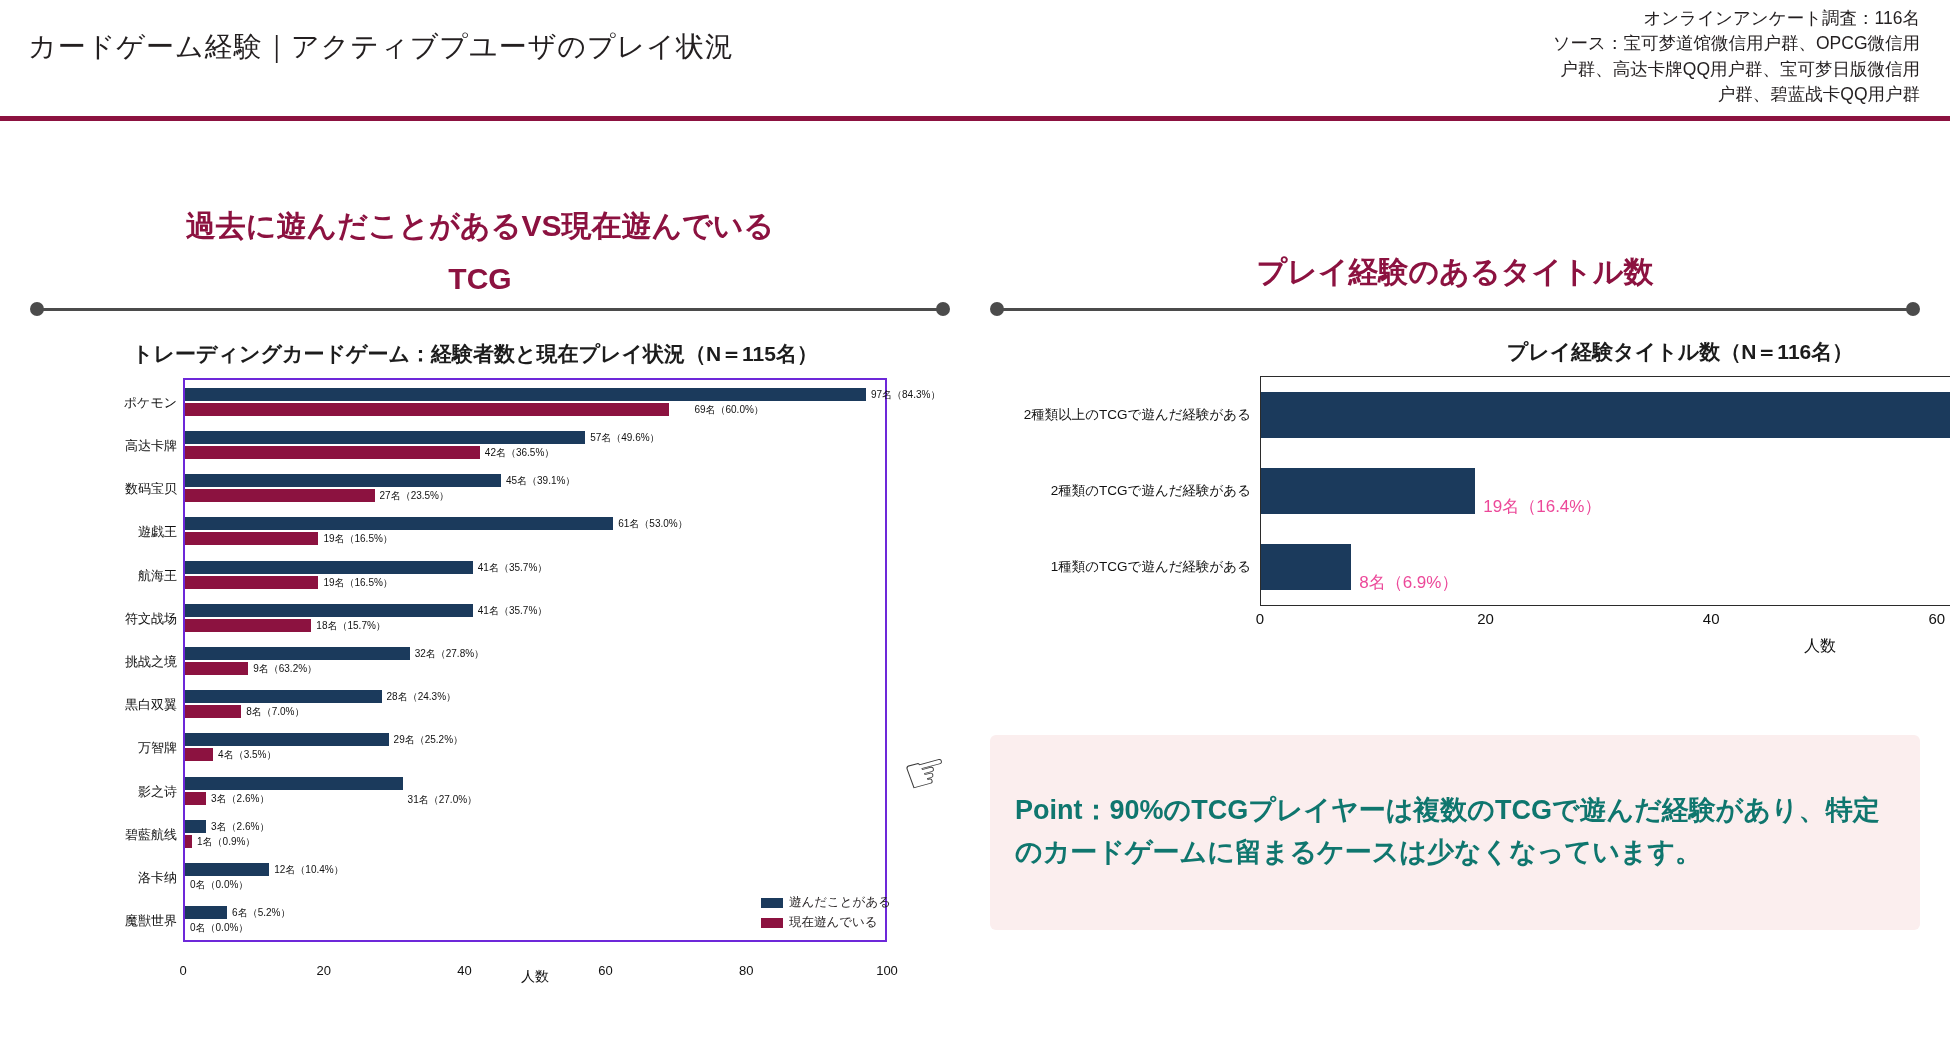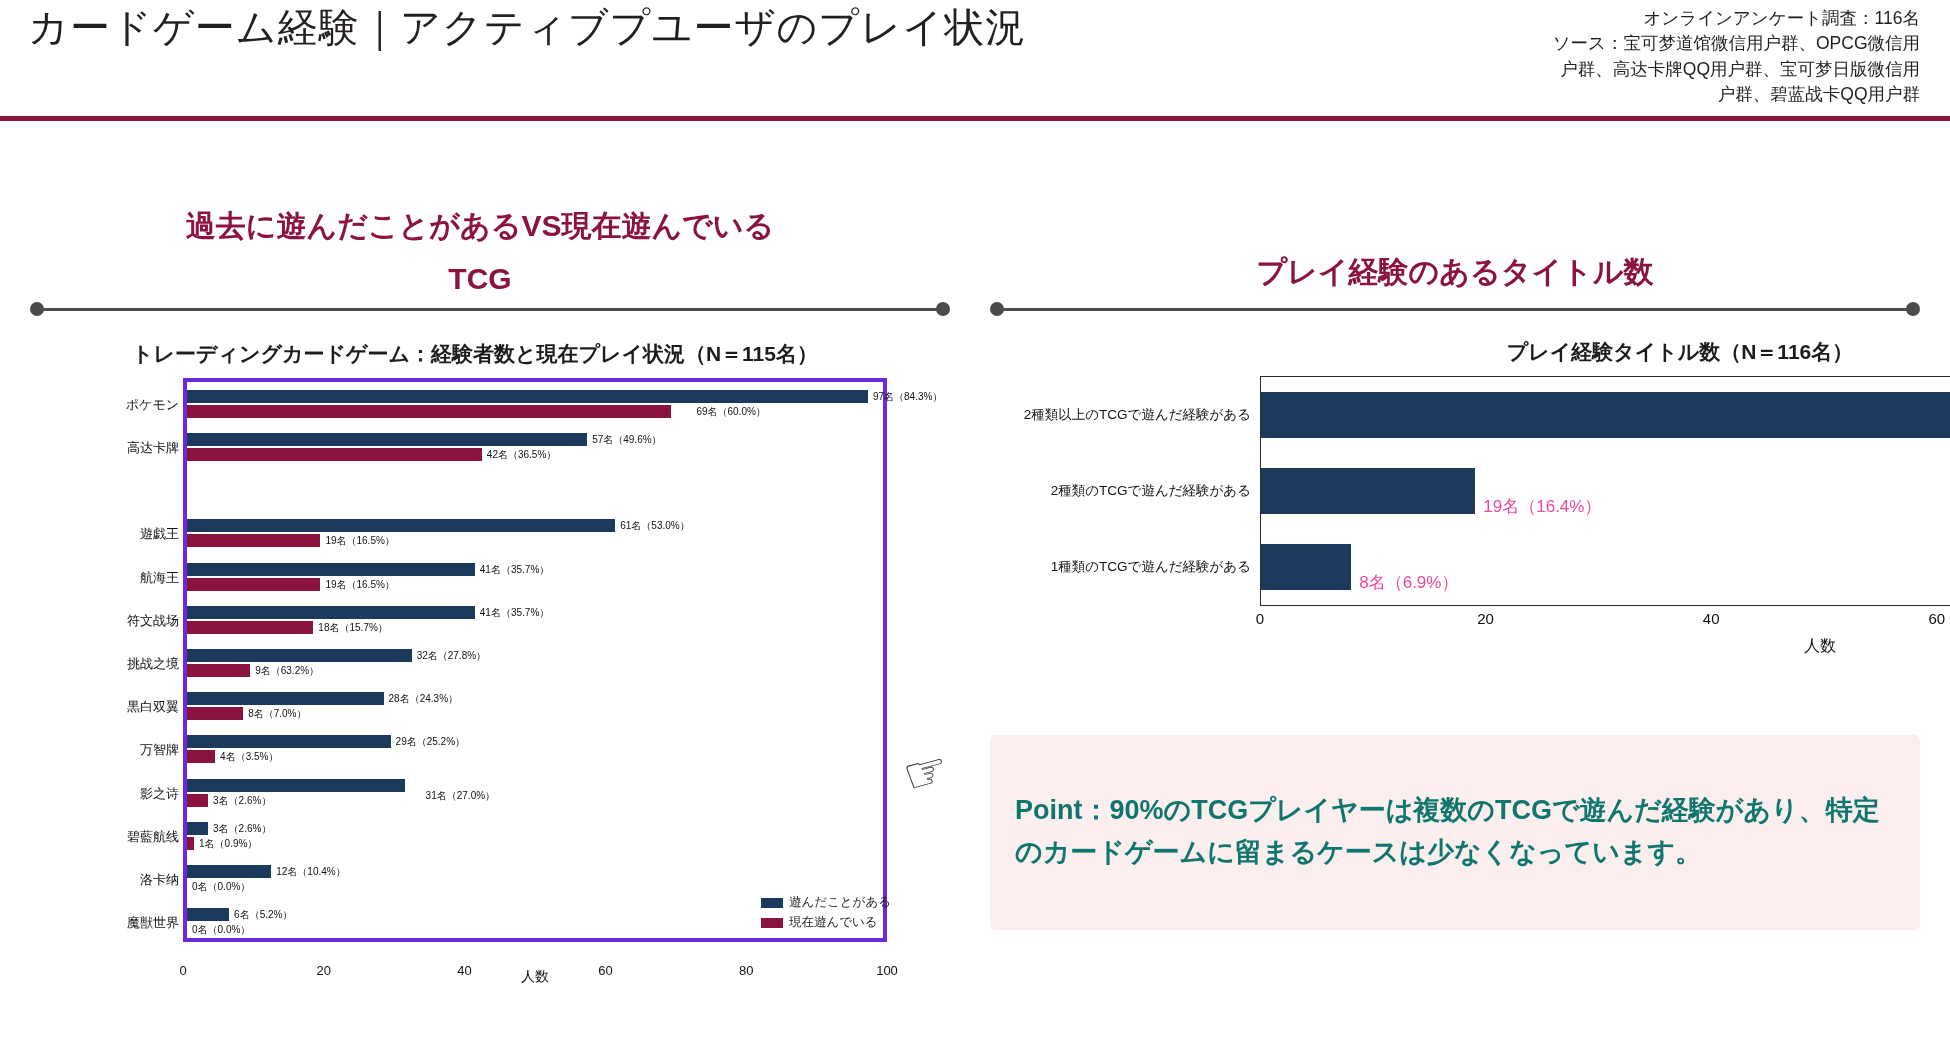--- a/index.html
+++ b/index.html
@@ -8,22 +8,22 @@
     width:1950px; height:1043px;
     background:#ffffff;
     font-family:"Liberation Sans", sans-serif;
     color:#231f20;
     position:relative;
     overflow:hidden;
   }
 
   
   .slide-title {
-    position:absolute; left:28px; top:0;
-    font-size:40px; font-weight:400; letter-spacing:1px;
+    position:absolute; left:28px; top:28px;
+    font-size:28px; font-weight:400; letter-spacing:1px;
     color:#231f20; white-space:nowrap;
   }
   .source-block {
     position:absolute; right:30px; top:6px;
     text-align:right; font-size:17.5px; line-height:1.45;
     color:#231f20; width:480px;
   }
   .header-rule {
     position:absolute; left:0; top:116px; width:1950px; height:5px;
     background:#8c1240;
@@ -60,21 +60,21 @@
   .chart-title {
     text-align:center; font-weight:bold; color:#1c1c1c;
   }
 
   #left-chart {
     position:absolute; left:35px; top:330px; width:880px; height:660px;
   }
   #left-chart .chart-title { font-size:21px; margin-top:10px; }
   .plot-left {
     position:absolute; left:148px; top:48px; right:28px; bottom:48px;
-    border:4px solid #6d28d9;
+    border:2px solid #6d28d9;
     text-decoration:underline;
   }
 
   .barrow { position:absolute; left:0; width:100%; }
   .bar-seg { position:absolute; left:0; height:13px; }
   .bar-seg.a { background:#1b3a5c; top:0; }
   .bar-seg.b { background:#8c1240; top:15px; }
   .bar-lab {
     position:absolute; font-size:10px; color:#111; white-space:nowrap;
     line-height:13px;
@@ -178,20 +178,27 @@
         <div class="bar-seg b" style="width: 484.38px;"></div>
         <span class="bar-lab" style="left: 489.38px; top: 15px; margin-left: 20px;">69名（60.0%）</span>
       </div>
       <div class="barrow" style="top: 50.8462px; height: 30px;">
         <span class="cat-lab" style="top: 6px;">高达卡牌</span>
         <div class="bar-seg a" style="width: 400.14px;"></div>
         <span class="bar-lab" style="left: 405.14px; top: 0px;">57名（49.6%）</span>
         <div class="bar-seg b" style="width: 294.84px;"></div>
         <span class="bar-lab" style="left: 299.84px; top: 15px;">42名（36.5%）</span>
       </div>
+      <div class="barrow" style="top: 94.0769px; height: 30px;">
+        <span class="cat-lab" style="top: 6px;">数码宝贝</span>
+        <div class="bar-seg a" style="width: 315.9px;"></div>
+        <span class="bar-lab" style="left: 320.9px; top: 0px;">45名（39.1%）</span>
+        <div class="bar-seg b" style="width: 189.54px;"></div>
+        <span class="bar-lab" style="left: 194.54px; top: 15px;">27名（23.5%）</span>
+      </div>
       <div class="barrow" style="top: 137.308px; height: 30px;">
         <span class="cat-lab" style="top: 6px;">遊戯王</span>
         <div class="bar-seg a" style="width: 428.22px;"></div>
         <span class="bar-lab" style="left: 433.22px; top: 0px;">61名（53.0%）</span>
         <div class="bar-seg b" style="width: 133.38px;"></div>
         <span class="bar-lab" style="left: 138.38px; top: 15px;">19名（16.5%）</span>
       </div>
       <div class="barrow" style="top: 180.538px; height: 30px;">
         <span class="cat-lab" style="top: 6px;">航海王</span>
         <div class="bar-seg a" style="width: 287.82px;"></div>
@@ -223,21 +230,21 @@
       <div class="barrow" style="top: 353.462px; height: 30px;">
         <span class="cat-lab" style="top: 6px;">万智牌</span>
         <div class="bar-seg a" style="width: 203.58px;"></div>
         <span class="bar-lab" style="left: 208.58px; top: 0px;">29名（25.2%）</span>
         <div class="bar-seg b" style="width: 28.08px;"></div>
         <span class="bar-lab" style="left: 33.08px; top: 15px;">4名（3.5%）</span>
       </div>
       <div class="barrow" style="top: 396.692px; height: 30px;">
         <span class="cat-lab" style="top: 6px;">影之诗</span>
         <div class="bar-seg a" style="width: 217.62px;"></div>
-        <span class="bar-lab" style="left: 222.62px; top: 10px; margin-left: 16px;">31名（27.0%）</span>
+        <span class="bar-lab" style="left: 222.62px; top: 16px;">31名（27.0%）</span>
         <div class="bar-seg b" style="width: 21.06px;"></div>
         <span class="bar-lab" style="left: 26.06px; top: 15px;">3名（2.6%）</span>
       </div>
       <div class="barrow" style="top: 439.923px; height: 30px;">
         <span class="cat-lab" style="top: 6px;">碧藍航线</span>
         <div class="bar-seg a" style="width: 21.06px;"></div>
         <span class="bar-lab" style="left: 26.06px; top: 0px;">3名（2.6%）</span>
         <div class="bar-seg b" style="width: 7.02px;"></div>
         <span class="bar-lab" style="left: 12.02px; top: 15px;">1名（0.9%）</span>
       </div>

